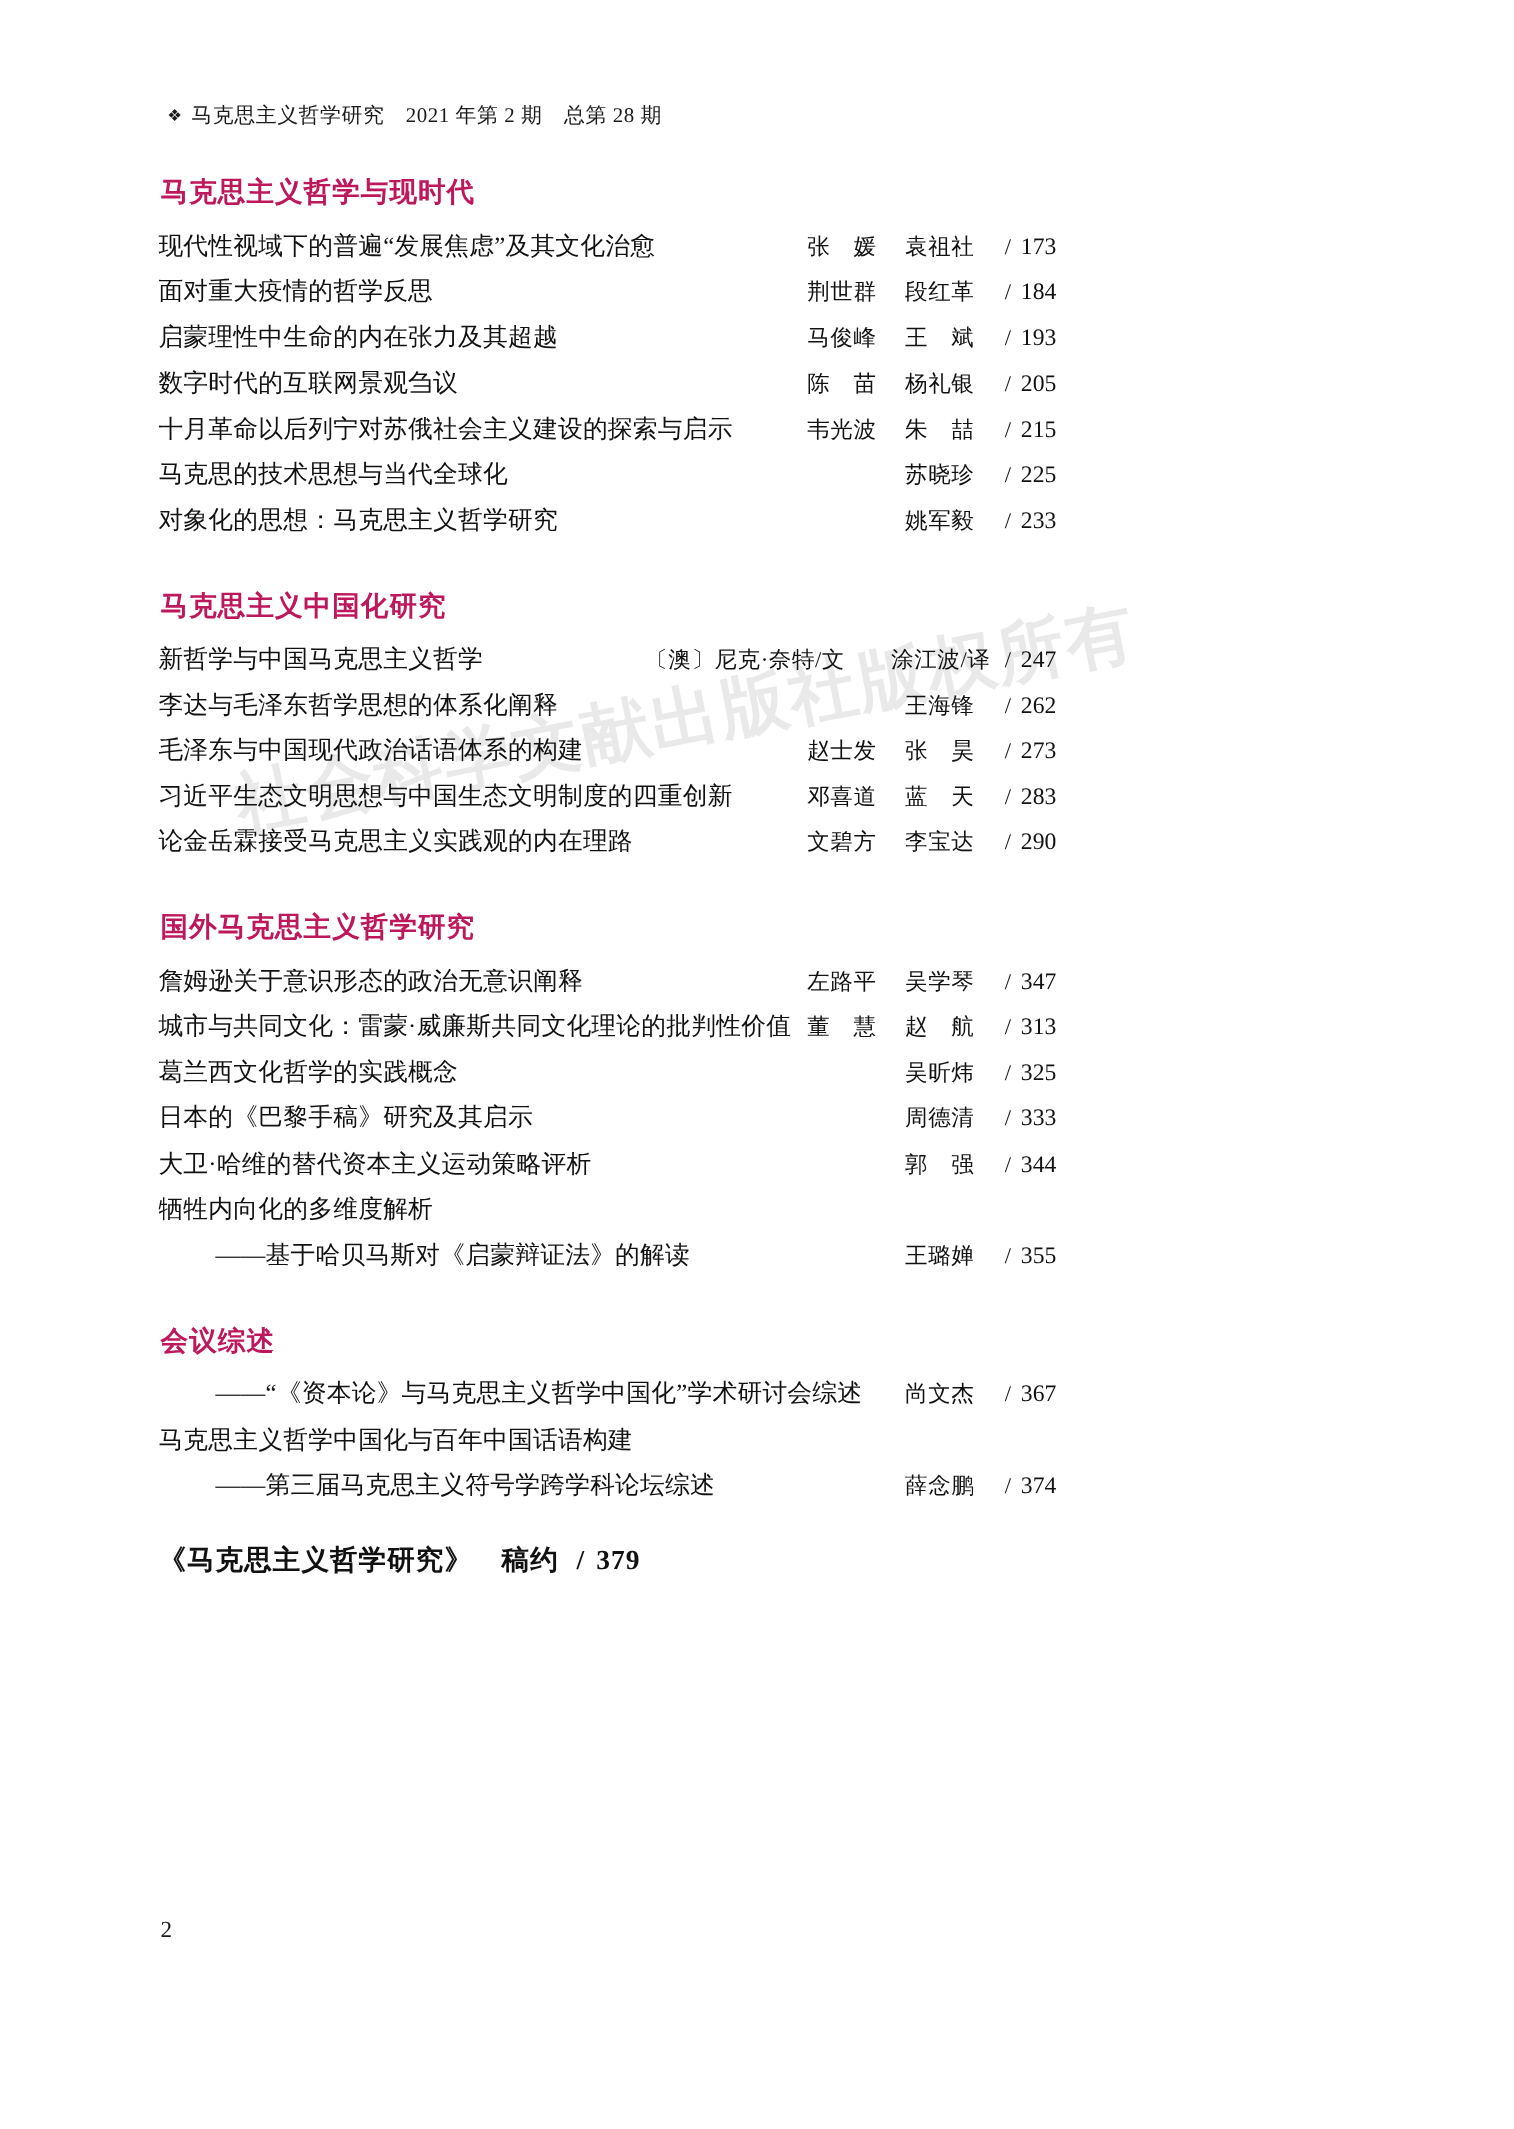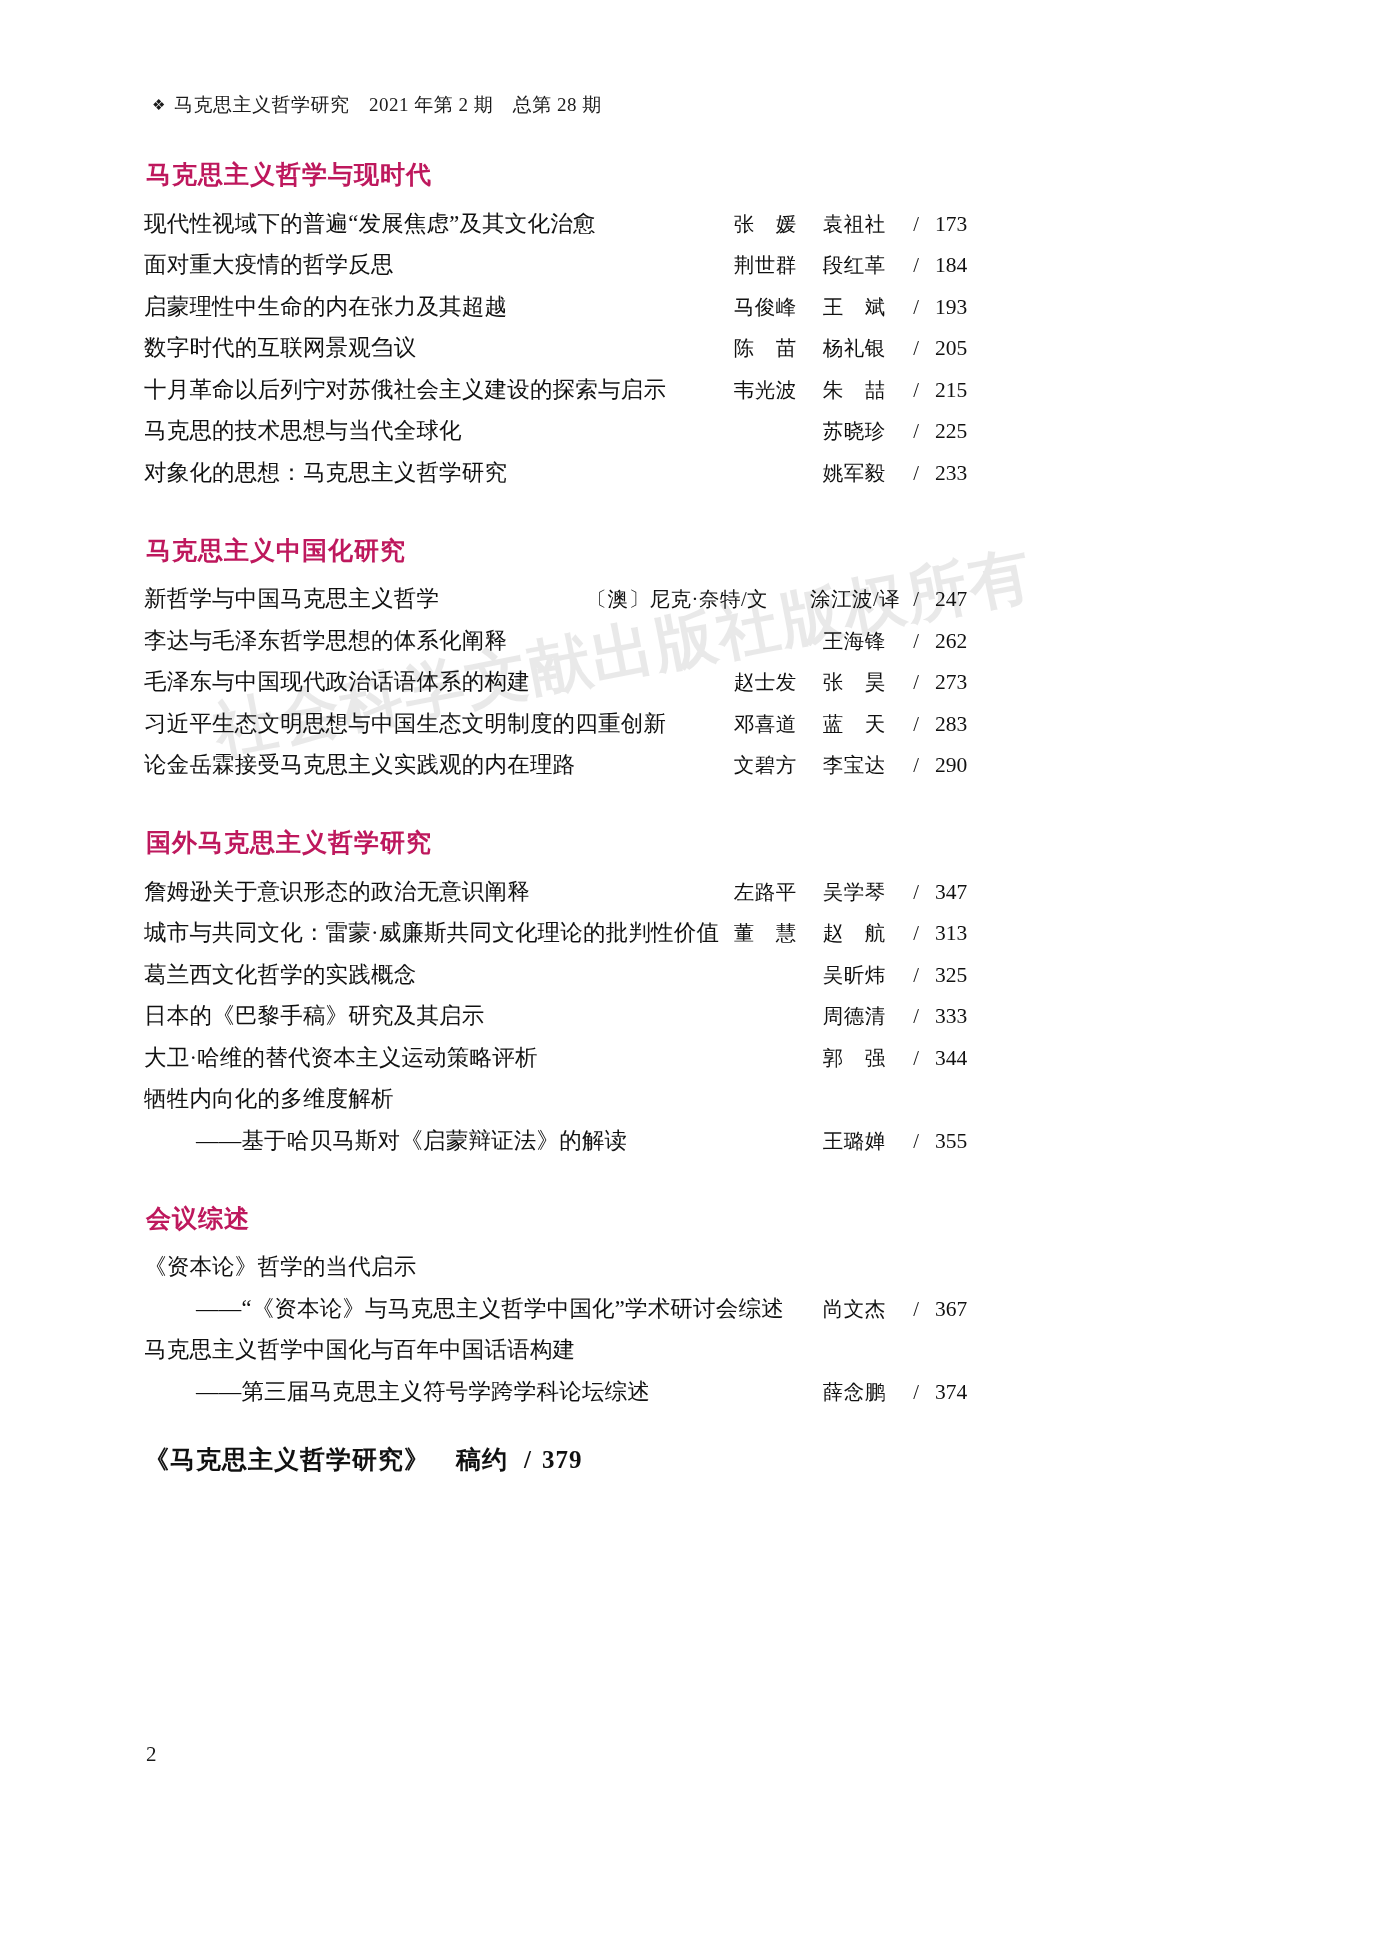--- a/index.html
+++ b/index.html
@@ -91,21 +91,21 @@
     text-align: center;
   }
   .entry .slash {
     flex: 0 0 auto;
     padding: 0 9px 0 13px;
     font-size: 20.5px;
   }
   .entry .page-no {
     flex: 0 0 auto;
     width: 46px;
-    text-align: center;
+    text-align: left;
     font-size: 21.5px;
   }
 
   
   .entry.sub .title {
     padding-left: 52px;
   }
 
   
   .footer-line {
@@ -325,27 +325,20 @@
         <span class="spacer"></span>
         <span class="authors"><span class="a2">王璐婵</span></span>
         <span class="slash">/</span>
         <span class="page-no">355</span>
       </div>
     </div>
 
     <div class="section">
       <div class="section-title">会议综述</div>
 
-      <div class="entry">
-        <span class="title">《资本论》哲学的当代启示</span>
-        <span class="spacer"></span>
-        <span class="authors"></span>
-        <span class="slash"></span>
-        <span class="page-no"></span>
-      </div>
 
       <div class="entry sub">
         <span class="title">——“《资本论》与马克思主义哲学中国化”学术研讨会综述</span>
         <span class="spacer"></span>
         <span class="authors"><span class="a2">尚文杰</span></span>
         <span class="slash">/</span>
         <span class="page-no">367</span>
       </div>
 
       <div class="entry">

